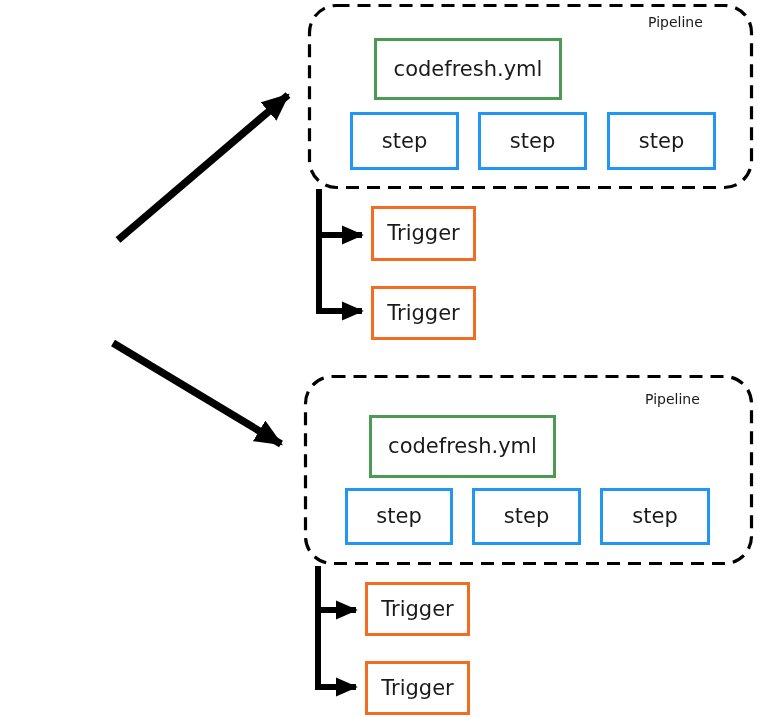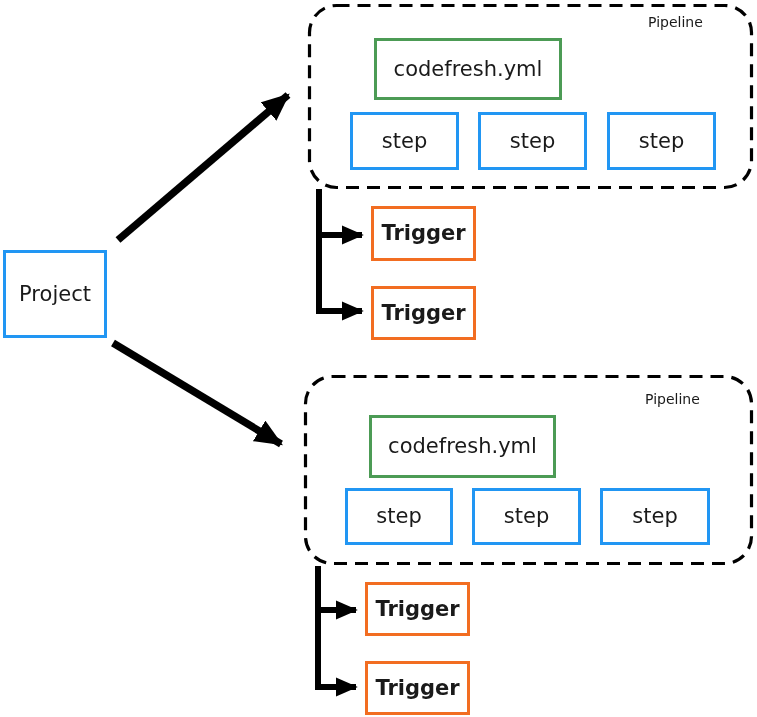--- a/index.html
+++ b/index.html
@@ -29,21 +29,21 @@
     background: #ffffff;
     display: flex;
     align-items: center;
     justify-content: center;
     font-size: 21px;
     line-height: 1;
     white-space: nowrap;
   }
   .blue   { border: 3px solid var(--step-blue, #2196F3); }
   .green  { border: 3px solid var(--config-green, #4C9B55); }
-  .orange { border: 3px solid var(--trigger-orange, #F26D21); font-weight: bold; }
+  .orange { border: 3px solid var(--trigger-orange, #F26D21); }
 
   .pipeline-group { position: absolute; }
   .pipeline-label {
     position: absolute;
     font-size: 14px;
     line-height: 1;
     white-space: nowrap;
   }
 
   
@@ -94,21 +94,20 @@
     <line x1="118" y1="240" x2="288" y2="95" class="stroke-line" stroke-width="7.5" marker-end="url(#ah)"></line>
     <line x1="113" y1="343" x2="281" y2="444" class="stroke-line" stroke-width="7.5" marker-end="url(#ah)"></line>
 
     <path d="M319,189 L319,311 L362,311" class="stroke-line" stroke-width="6" marker-end="url(#ah)"></path>
     <path d="M319,235 L362,235" class="stroke-line" stroke-width="6" marker-end="url(#ah)"></path>
 
     <path d="M318,566 L318,687 L356,687" class="stroke-line" stroke-width="6" marker-end="url(#ah)"></path>
     <path d="M318,610 L356,610" class="stroke-line" stroke-width="6" marker-end="url(#ah)"></path>
   </svg>
 
-  <div class="box blue project">Project</div>
 
   <div class="pipeline-group p1">
     <div class="pipeline-label">Pipeline</div>
     <div class="box green cfg">codefresh.yml</div>
     <div class="box blue st-a">step</div>
     <div class="box blue st-b">step</div>
     <div class="box blue st-c">step</div>
   </div>
 
   <div class="box orange tr-1a">Trigger</div>

